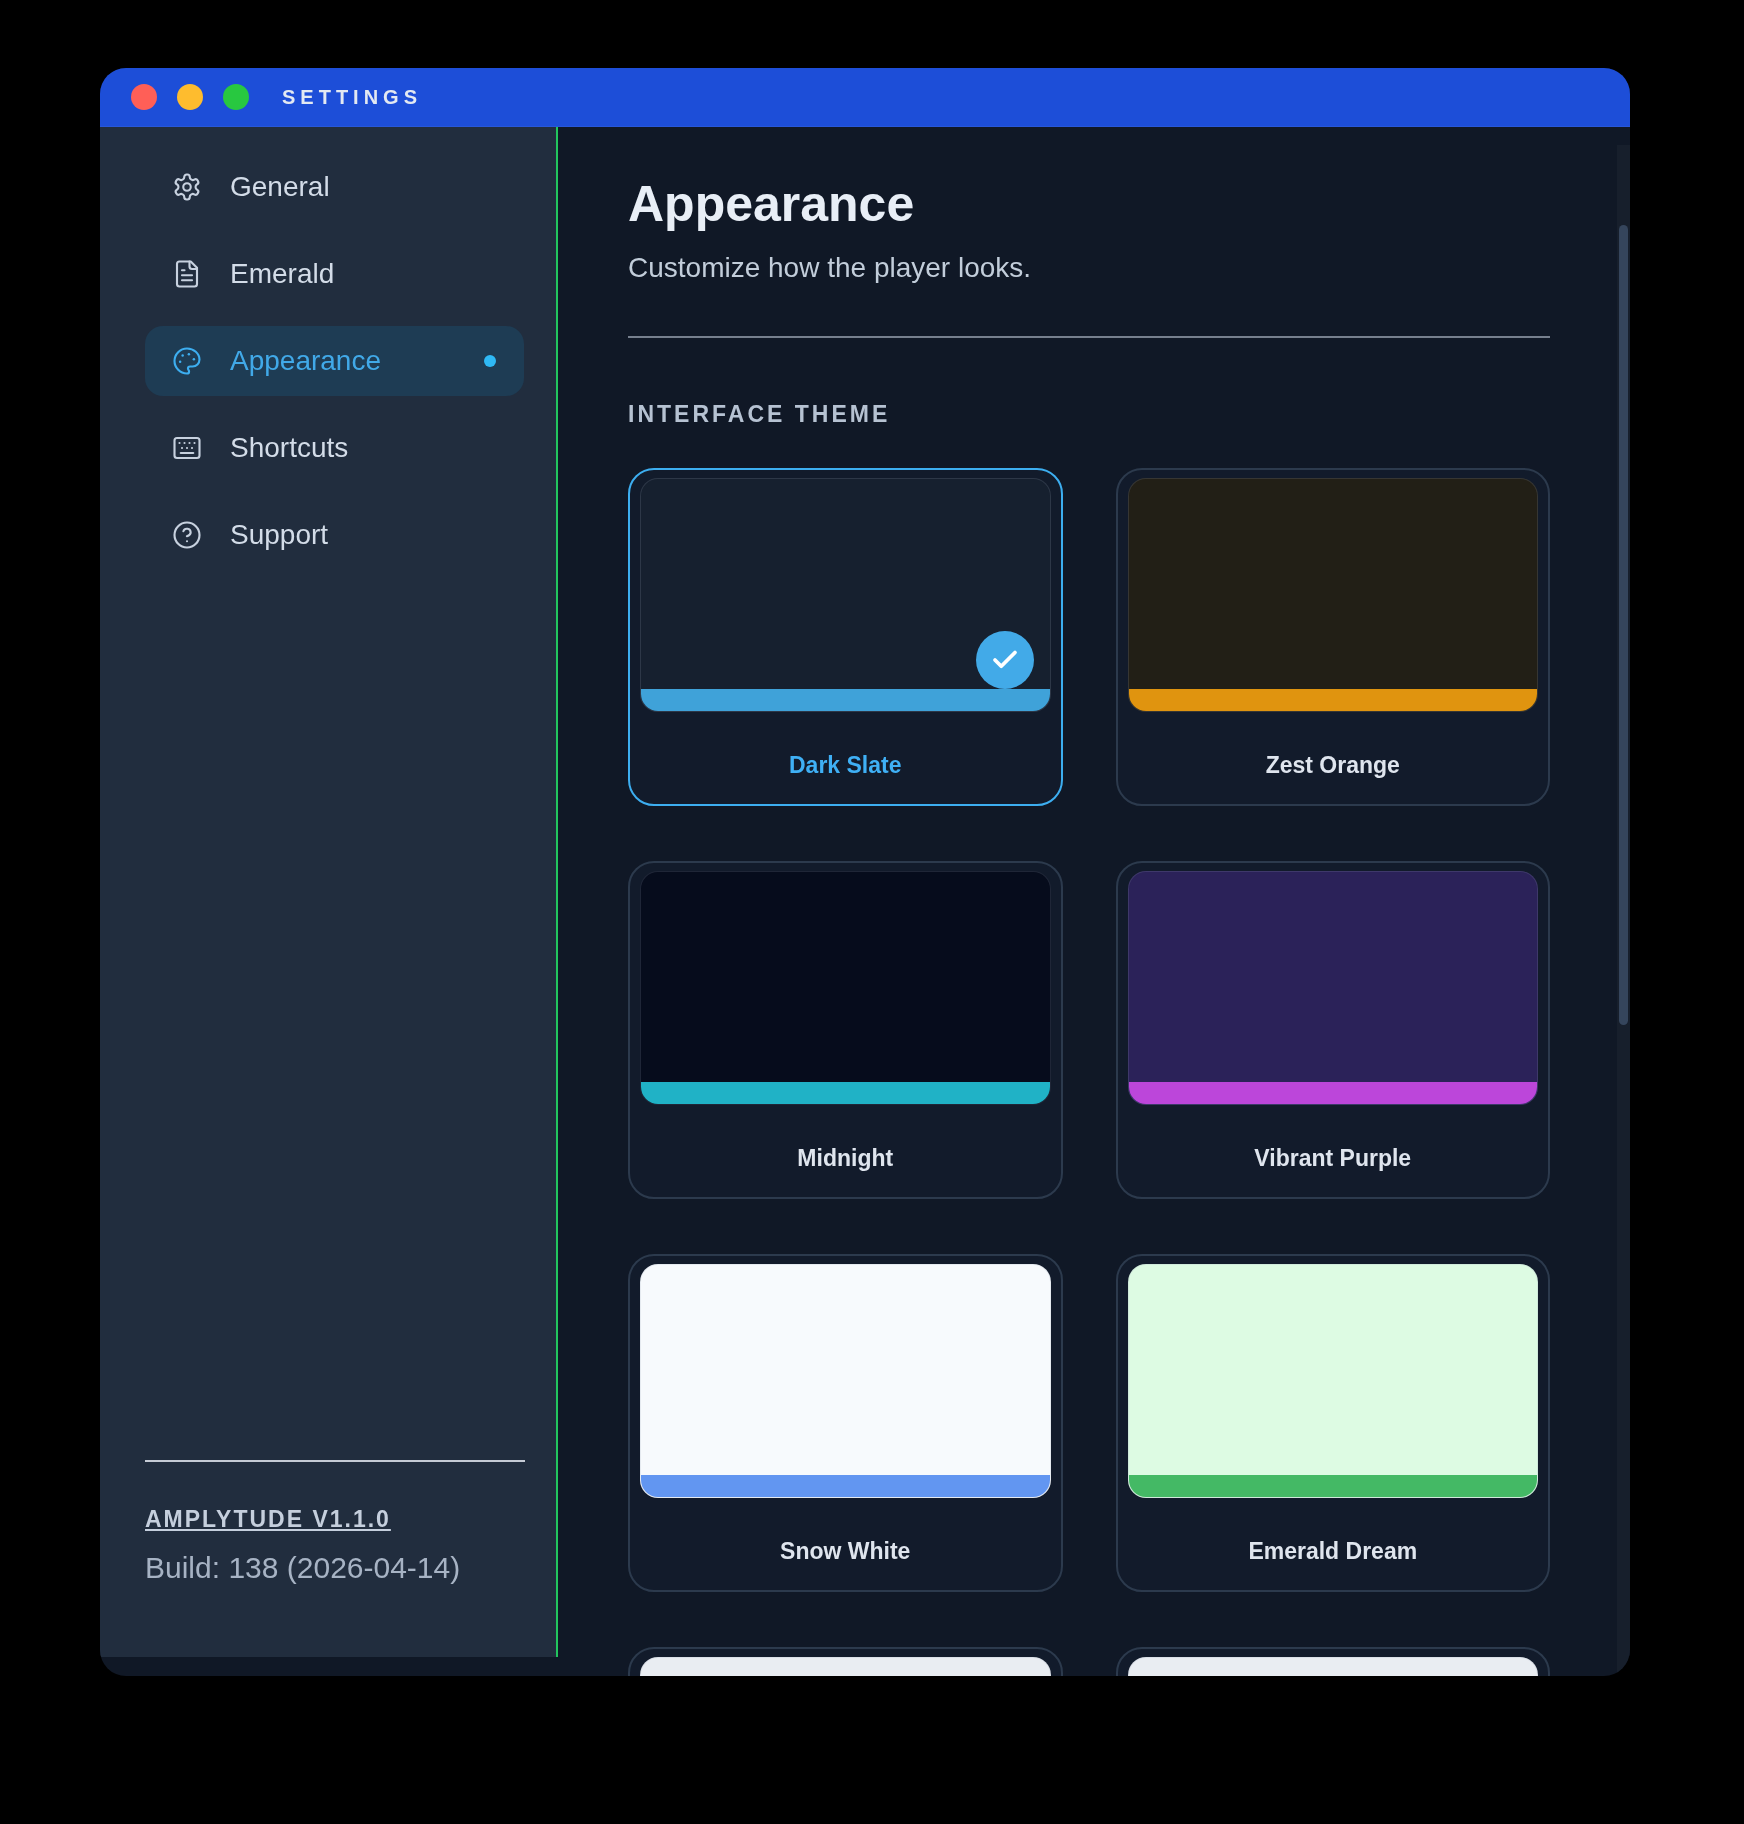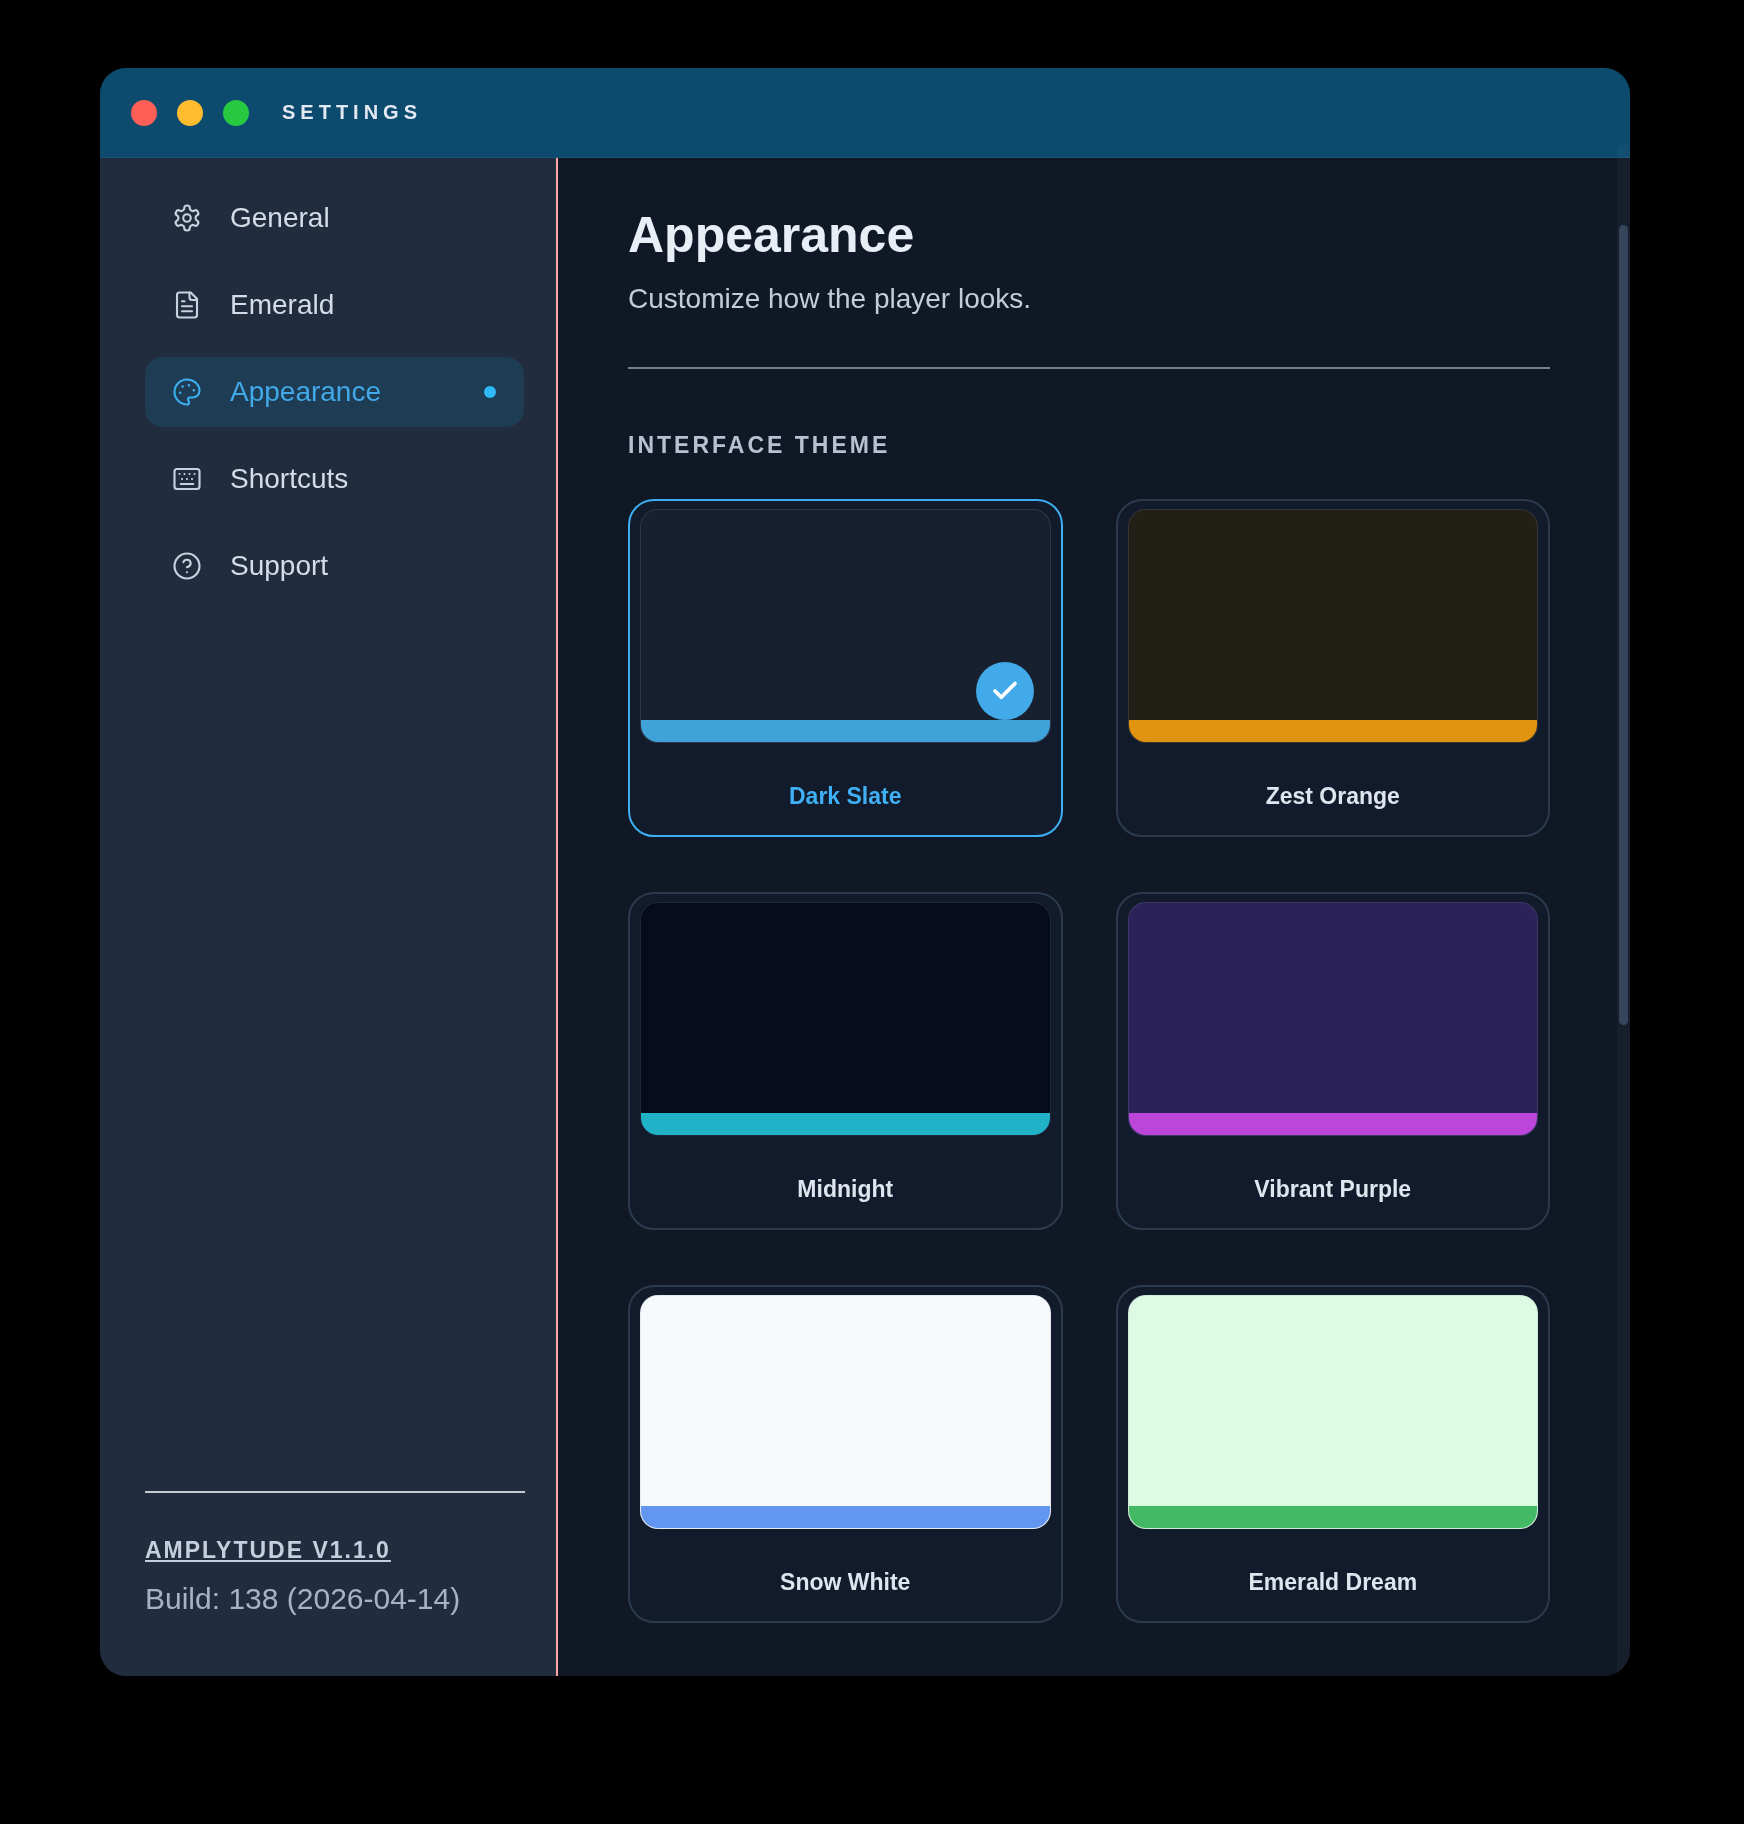--- a/index.html
+++ b/index.html
@@ -4,32 +4,32 @@
 <style>
   * { margin:0; padding:0; box-sizing:border-box; }
   html,body { width:1744px; height:1824px; background:#000; overflow:hidden;
               font-family:"Liberation Sans", sans-serif; }
 
   .window { position:absolute; left:100px; top:68px; width:1530px; height:1608px;
             background:#101826; border-radius:26px; overflow:hidden;
             box-shadow:0 30px 90px rgba(0,0,0,.85); }
 
   
-  .titlebar { position:relative; height:90px; background:#0c4a6e;
+  .titlebar { position:relative; height:59px; background:#1d4ed8;
               border-bottom:1px solid rgba(255,255,255,.05);
               display:flex; align-items:center; }
   .lights { display:flex; gap:20px; margin-left:31px; }
   .light { width:26px; height:26px; border-radius:50%; }
   .titlebar-title { margin-left:33px; font-size:20px; font-weight:700;
                     letter-spacing:5px; color:#e3e9f2; }
 
   
   .body-row { display:flex; height:1530px; }
   .sidebar { position:relative; width:458px; background:#212d3e;
-             border-right:2px solid #fca5a5; padding-top:25px; flex:none; }
+             border-right:2px solid #22c55e; padding-top:25px; flex:none; }
   .main { position:relative; flex:1; background:#101826;
           padding:50px 80px 0 70px; }
 
   
   .nav-item { position:relative; height:70px; margin:0 32px 17px 45px;
               border-radius:18px; display:flex; align-items:center;
               padding-left:27px; cursor:pointer; color:#cbd5e2; }
   .nav-item.active { background:#1e3c54; color:#41a9e8; }
   .nav-icon { width:30px; height:30px; flex:none; display:block; }
   .nav-icon svg { width:30px; height:30px; display:block; }

